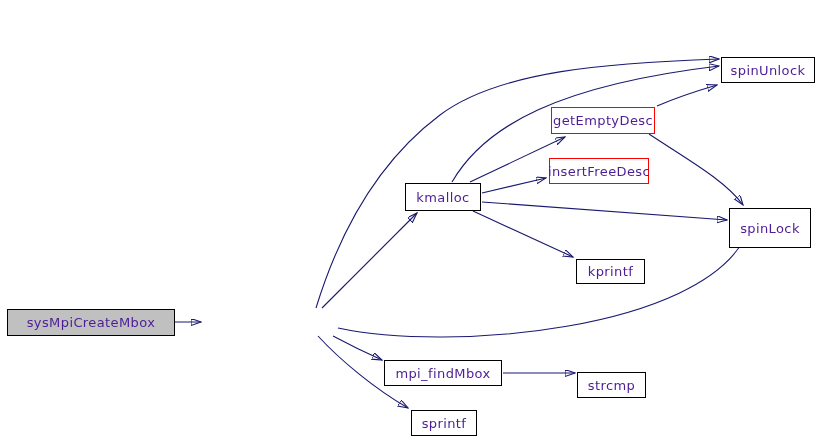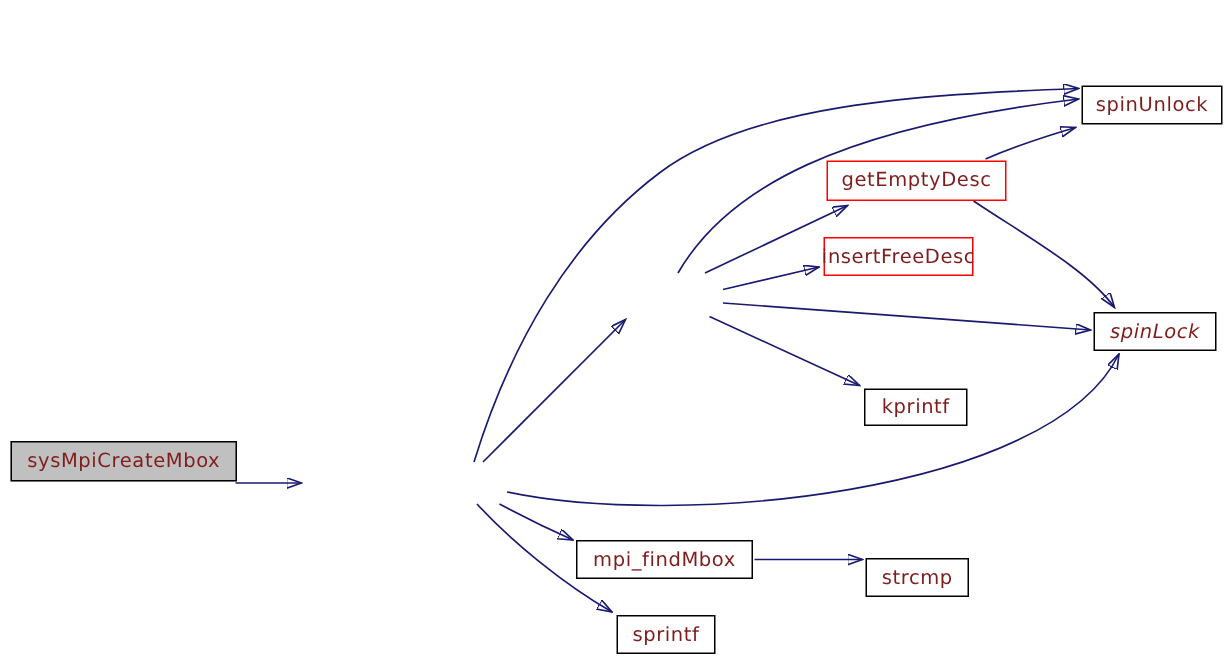--- a/index.html
+++ b/index.html
@@ -24,44 +24,44 @@
   .edges path, .edges line {
     fill: none;
     stroke: #191970;
     stroke-width: 1.1;
   }
   .node {
     position: absolute;
     box-sizing: border-box;
     background: #ffffff;
     border: 1px solid #000000;
-    color: #7f1d1d;
+    color: #4c1d95;
     font-size: 13px;
     letter-spacing: 0.4px;
     display: flex;
     align-items: center;
     justify-content: center;
     white-space: nowrap;
     cursor: pointer;
   }
   .node.root {
     background: #c0c0c0;
     cursor: default;
   }
   .node.truncated {
     border-color: #ff0000;
   }
   
-  #n-sysMpiCreateMbox { left: 7px;   top: 294px; width: 151px; height: 27px; }
+  #n-sysMpiCreateMbox { left: 7px;   top: 309px; width: 168px; height: 27px; }
   #n-mpi_createMbox   { left: 203px; top: 309px; width: 134px; height: 26px; }
   #n-kmalloc          { left: 405px; top: 183px; width: 76px;  height: 28px; }
-  #n-getEmptyDesc     { left: 551px; top: 107px; width: 120px; height: 27px; }
+  #n-getEmptyDesc     { left: 551px; top: 107px; width: 104px; height: 27px; }
   #n-insertFreeDesc   { left: 549px; top: 158px; width: 100px; height: 26px; }
   #n-spinUnlock       { left: 721px; top: 57px;  width: 94px;  height: 26px; }
-  #n-spinLock         { left: 729px; top: 208px; width: 82px;  height: 26px; font-style: italic; }
+  #n-spinLock         { left: 729px; top: 208px; width: 82px;  height: 40px; }
   #n-kprintf          { left: 576px; top: 259px; width: 69px;  height: 25px; }
   #n-mpi_findMbox     { left: 384px; top: 360px; width: 118px; height: 26px; }
   #n-strcmp           { left: 577px; top: 372px; width: 69px;  height: 26px; }
   #n-sprintf          { left: 411px; top: 410px; width: 66px;  height: 26px; }
 </style>
 </head>
 <body>
 
 <div class="canvas">
 
@@ -85,20 +85,23 @@
     <path d="M657,106 C680,96 700,90 717,85" marker-end="url(#arrow)"></path>
     <path d="M649,134 C685,158 725,180 743,205" marker-end="url(#arrow)"></path>
     <path d="M503,373 L575,373" marker-end="url(#arrow)"></path>
   </svg>
 
   <div id="n-sysMpiCreateMbox" class="node root">
     <span>sysMpiCreateMbox</span>
   </div>
 
 
+  <div id="n-kmalloc" class="node">
+    <span>kmalloc</span>
+  </div>
 
   <div id="n-getEmptyDesc" class="node truncated">
     <span>getEmptyDesc</span>
   </div>
 
   <div id="n-insertFreeDesc" class="node truncated">
     <span>insertFreeDesc</span>
   </div>
 
   <div id="n-spinUnlock" class="node">

